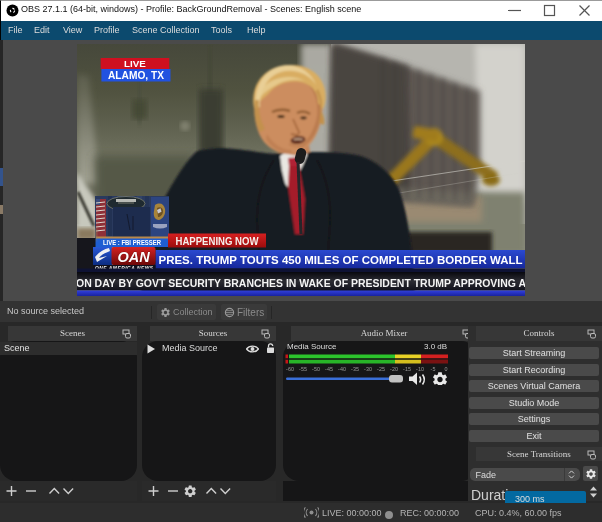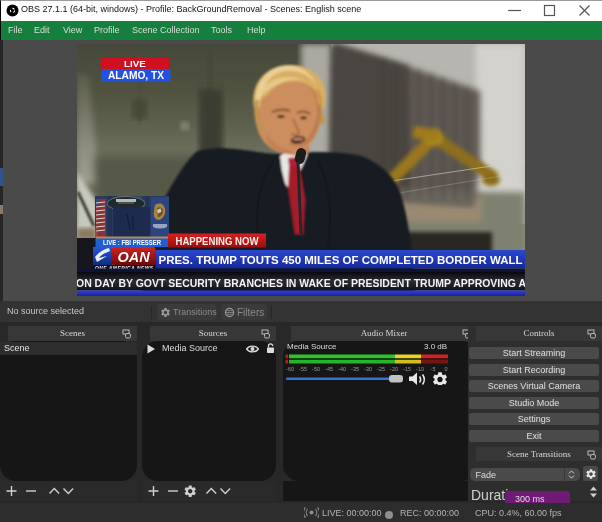--- a/index.html
+++ b/index.html
@@ -4,21 +4,21 @@
 <style>
   html,body{margin:0;padding:0;}
   body{width:602px;height:522px;overflow:hidden;position:relative;
        font-family:"Liberation Sans", sans-serif;background:#2d2d2d;}
   .abs{position:absolute;}
   
   #titlebar{left:0;top:0;width:602px;height:21px;background:#ffffff;
     border-top:1px solid #9b9b9b;border-left:1px solid #000;box-sizing:border-box;}
   #titletext{left:21px;top:4px;font-size:9px;color:#111;}
   
-  #menubar{left:0;top:21px;width:602px;height:19px;background:#15803d;
+  #menubar{left:0;top:21px;width:602px;height:19px;background:#0c4a6e;
     border-left:1px solid #000;box-sizing:border-box;}
   #menubar span{position:absolute;top:4px;font-size:9px;color:#dcdcdc;}
   
   #preview{left:0;top:40px;width:602px;height:261px;background:#4a4a4a;
     border-left:1px solid #101010;box-sizing:border-box;}
   
   #srcbar{left:0;top:301px;width:602px;height:21px;background:#333333;}
   
   #docks{left:0;top:322px;width:602px;height:181px;background:#282828;}
   .panel{position:absolute;top:4px;height:175px;}
@@ -288,21 +288,21 @@
 <rect x="24.4" y="25" width="69.1" height="12.5" fill="#2152e0"></rect>
 <text x="59" y="35.2" font-size="10.2" font-weight="bold" fill="#ffffff" text-anchor="middle" font-family="Liberation Sans">ALAMO, TX</text>
 </svg>
 <div class="abs" id="srcbar">
   <span class="abs" style="left:7px;top:5px;font-size:9px;color:#c8c8c8">No source selected</span>
   <div class="abs" style="left:151px;top:5px;width:1px;height:13px;background:#262626"></div>
   <div class="abs" style="left:157px;top:3px;width:59px;height:16px;background:#3a3a3a;border-radius:2px">
     <svg class="abs" style="left:3px;top:2.5px;width:11px;height:11px" viewBox="0 0 24 24">
       <use href="#gearp" fill="#9a9a9a"></use>
     </svg>
-    <span class="abs" style="left:16px;top:3px;font-size:9px;color:#8b8b8b">Transitions</span>
+    <span class="abs" style="left:16px;top:3px;font-size:9px;color:#8b8b8b">Collection</span>
   </div>
   <div class="abs" style="left:221px;top:3px;width:46px;height:16px;background:#3a3a3a;border-radius:2px">
     <svg class="abs" style="left:3px;top:2.5px;width:11px;height:11px" viewBox="0 0 24 24">
       <circle cx="12" cy="12" r="9" fill="none" stroke="#9a9a9a" stroke-width="2.4"></circle>
       <path d="M5 8 L19 8 M4 12 L20 12 M5 16 L19 16" stroke="#9a9a9a" stroke-width="1.6" fill="none"></path>
     </svg>
     <span class="abs" style="left:16px;top:3px;font-size:10px;color:#8b8b8b">Filters</span>
   </div>
   <div class="abs" style="left:271px;top:5px;width:1px;height:13px;background:#262626"></div>
 </div>
@@ -435,21 +435,21 @@
       <svg class="abs" style="left:97px;top:2px;width:9px;height:9px" viewBox="0 0 9 9">
         <path d="M2 3.4 L4.5 0.9 L7 3.4 M2 5.6 L4.5 8.1 L7 5.6" stroke="#cfcfcf" stroke-width="1" fill="none"></path>
       </svg>
     </div>
     <div class="abs" style="left:115px;top:140px;width:15px;height:15px;background:#4a4a4a;border-radius:2px">
       <svg class="abs" style="left:1.5px;top:1.5px;width:12px;height:12px" viewBox="0 0 24 24">
         <use href="#gearp" fill="#e8e8e8"></use>
       </svg>
     </div>
     <div class="abs" style="left:3px;top:161px;font-size:14px;color:#cfcfcf">Duration</div>
-    <div class="abs" style="left:37px;top:165px;width:65px;height:14px;background:#701a75;border-radius:2px">
+    <div class="abs" style="left:37px;top:165px;width:81px;height:14px;background:#0369a1;border-radius:2px">
       <span class="abs" style="left:10px;top:2.5px;font-size:9px;color:#dcdcdc">300 ms</span>
     </div>
     <svg class="abs" style="left:119.5px;top:158.5px;width:11px;height:14px" viewBox="0 0 11 14">
       <path d="M2 5.5 L5.5 1.5 L9 5.5 Z" fill="#cfcfcf"></path>
       <path d="M2 8.5 L5.5 12.5 L9 8.5 Z" fill="#cfcfcf"></path>
     </svg>
   </div>
 </div>
 <div class="abs" id="statusbar">
   <svg class="abs" style="left:304px;top:4px;width:15px;height:11px" viewBox="0 0 15 11">

